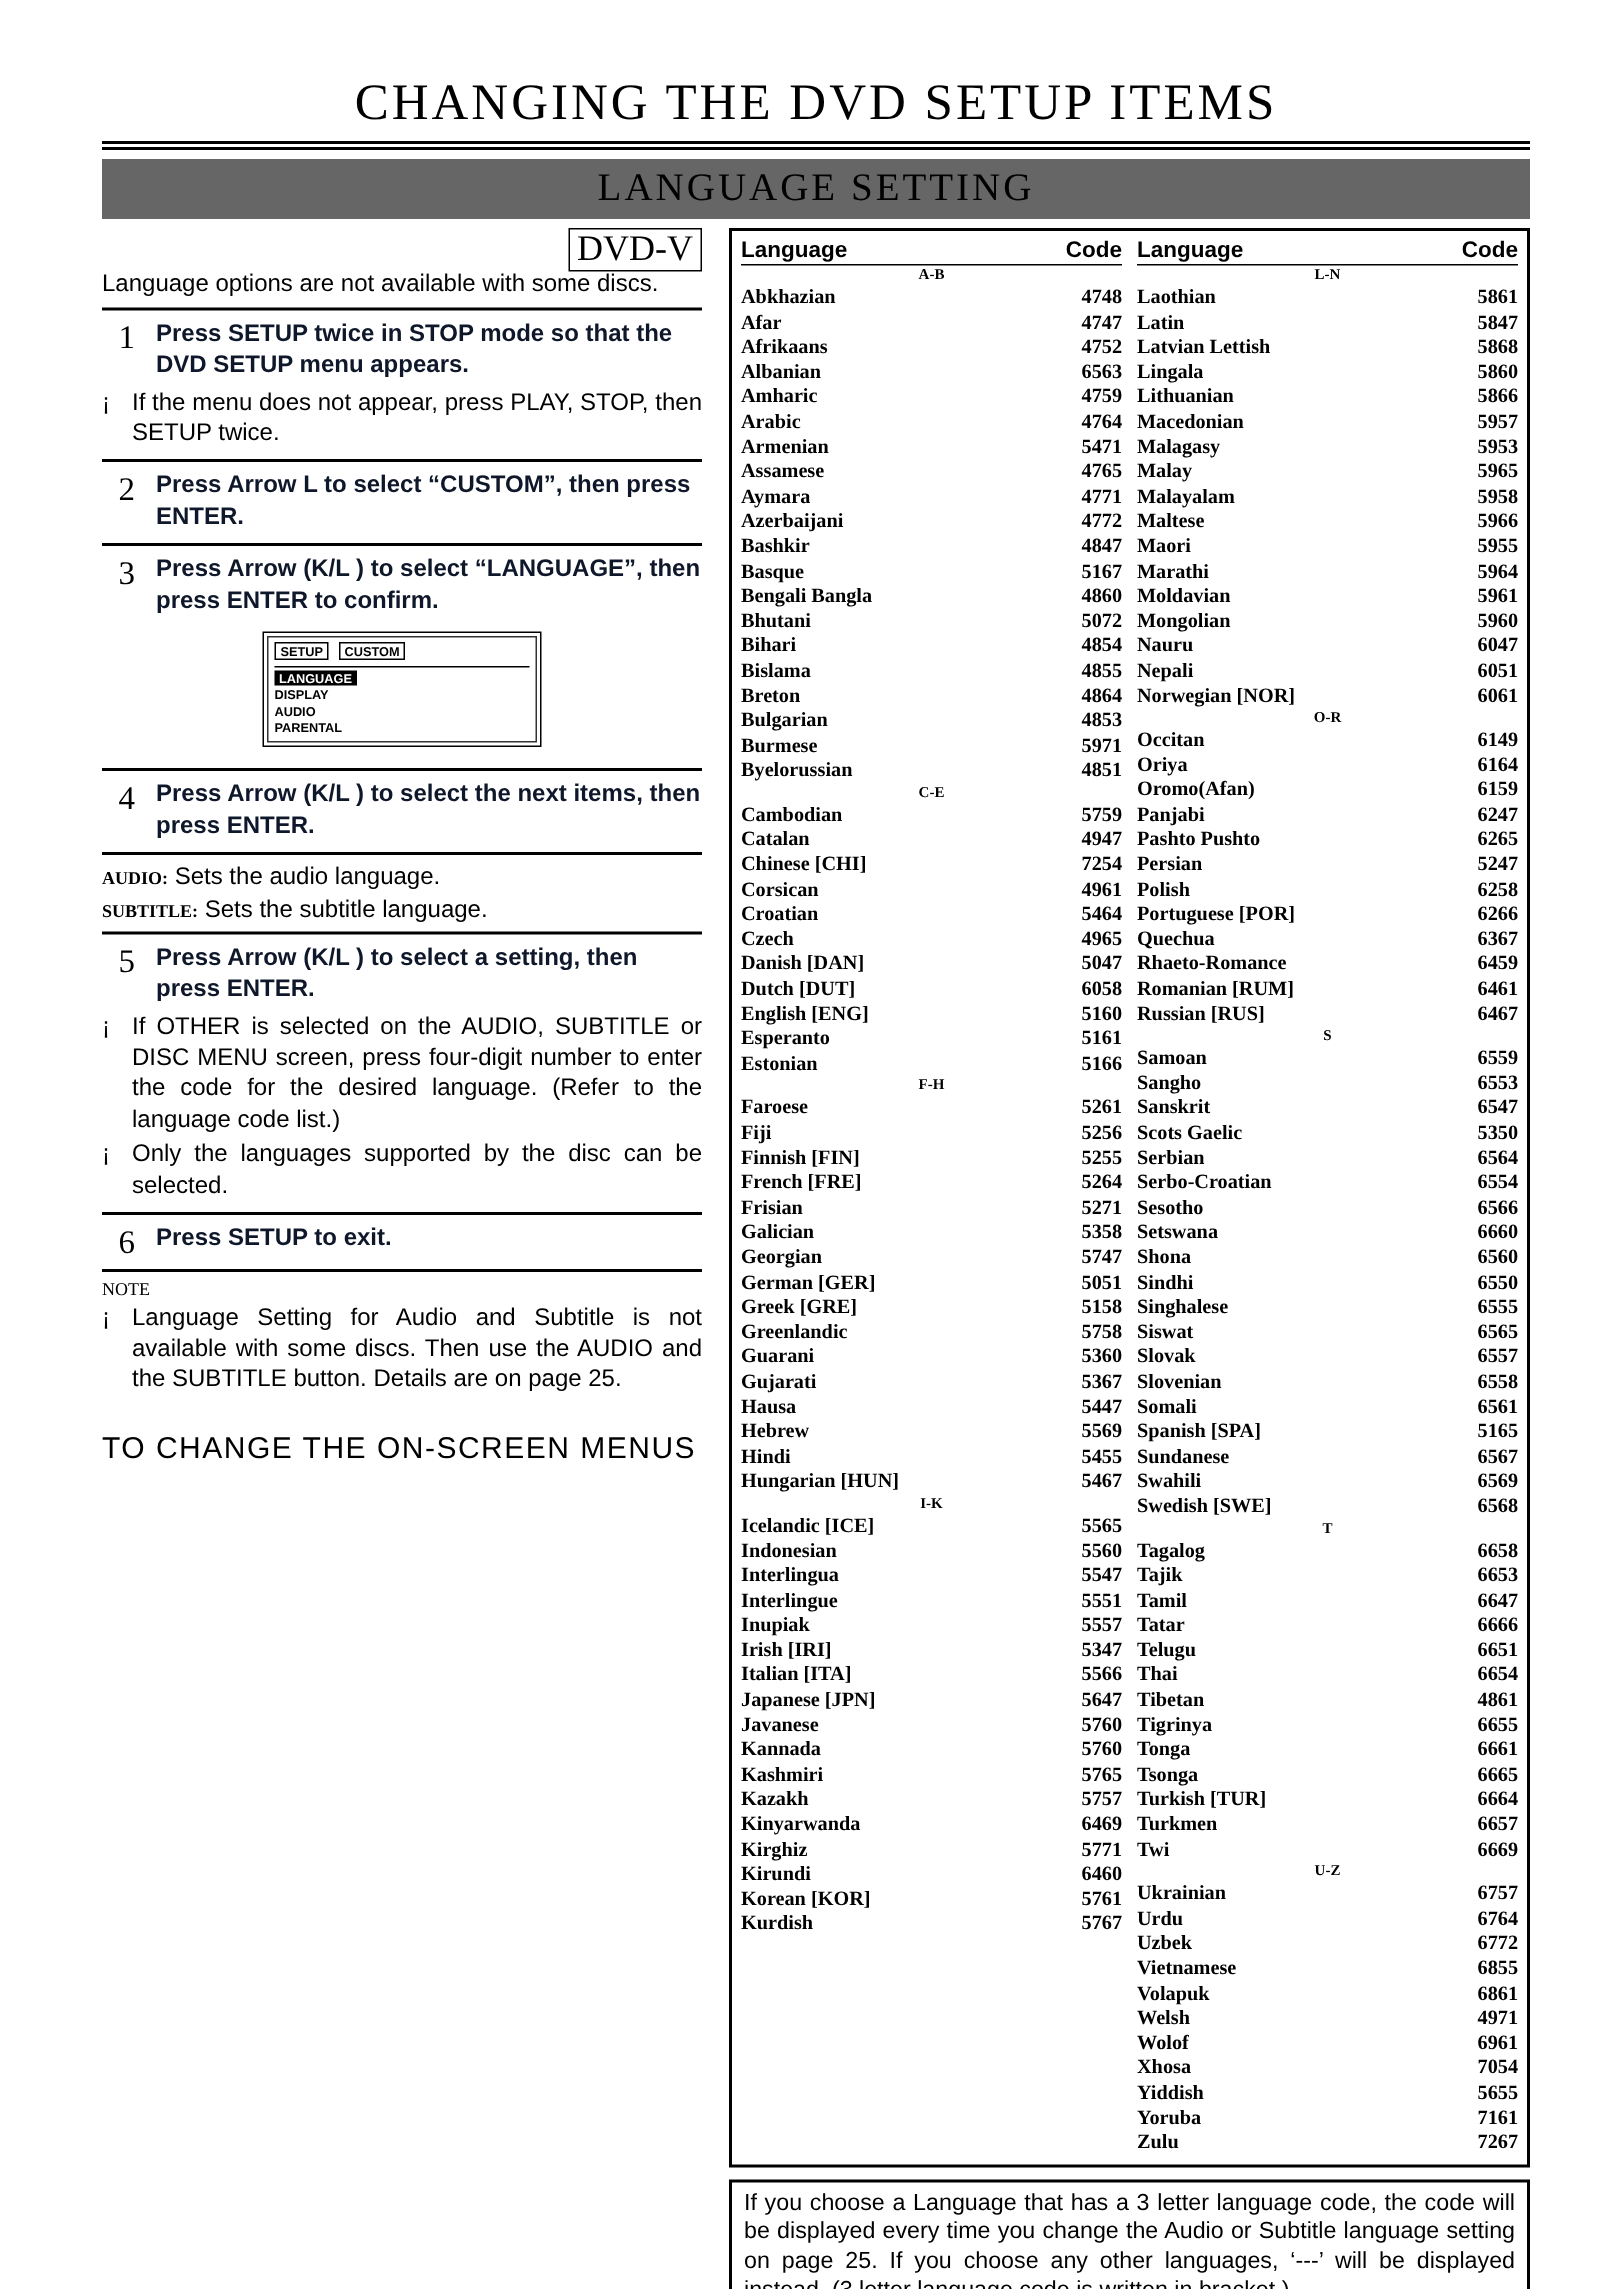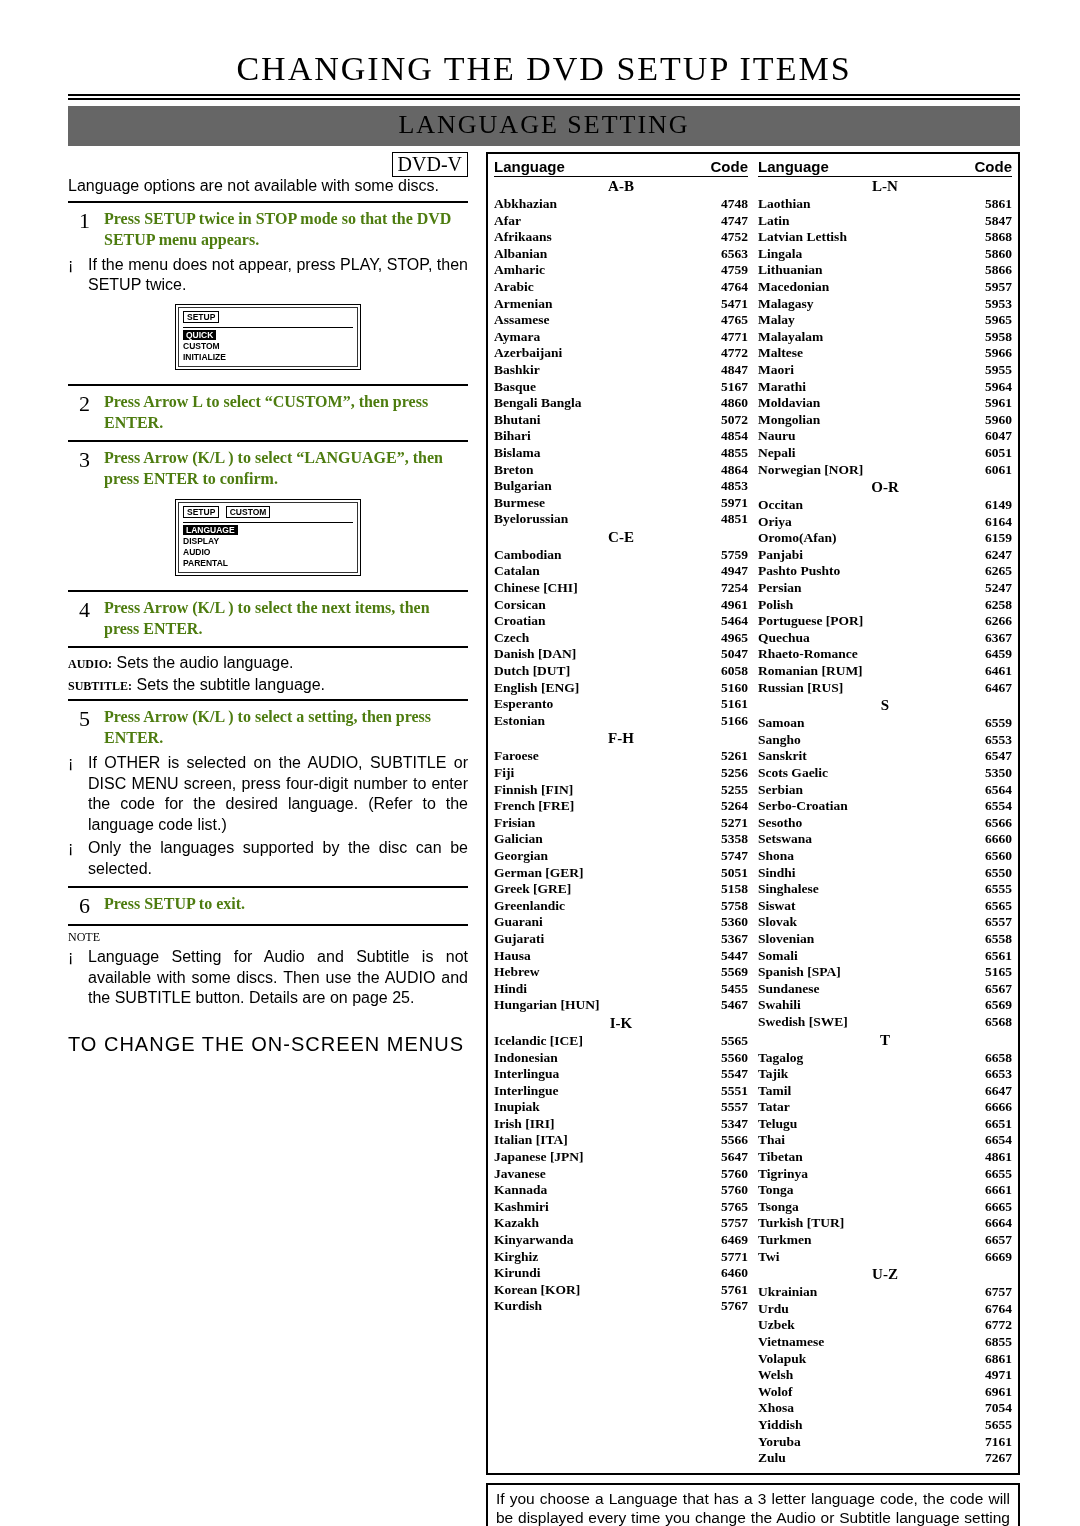--- a/index.html
+++ b/index.html
@@ -45,21 +45,21 @@
     border: 2px solid #000;
     padding: 4px 6px 6px 6px;
     font-size: 13.5px;
     font-family: "Times New Roman", serif;
   }
   .dvdv {
     border: 1.5px solid #000;
     display: inline-block;
     padding: 0 5px 0 5px;
     font-family: "Times New Roman", serif;
-    font-size: 20px;
+    font-size: 24px;
     float: right;
     margin-top: 0px;
   }
   .left-col p {
     margin: 12px 0 6px 0;
     text-align: justify;
   }
   .intro-text {
     clear: both;
   }
@@ -75,23 +75,22 @@
   .step-num {
     font-family: "Times New Roman", serif;
     font-size: 22px;
     width: 22px;
     text-align: right;
     flex-shrink: 0;
     line-height: 1.1;
   }
   .step-text {
     font-weight: bold;
-    color: #4d7c0f;
+    color: #0f172a;
     line-height: 1.3;
-    font-family: Liberation Serif, serif;
   }
   .bullet {
     display: flex;
     gap: 10px;
     line-height: 1.3;
     margin: 2px 0;
     text-align: justify;
   }
   .bullet::before {
     content: "¡";
@@ -142,21 +141,21 @@
     font-family: Arial, sans-serif;
     font-weight: bold;
     font-size: 15px;
     border-bottom: 1.5px solid #000;
     padding-bottom: 1px;
   }
   .group-label {
     text-align: center;
     font-weight: bold;
     font-family: "Times New Roman", serif;
-    font-size: 15px;
+    font-size: 10px;
     margin: 1px 0;
   }
   .lang-row {
     display: flex;
     justify-content: space-between;
     font-weight: bold;
     line-height: 1.23;
   }
   .right-note {
     border: 2px solid #000;
@@ -182,29 +181,20 @@
 
       <div class="step-block">
         <div class="step">
             <div class="step-num">1</div>
           <div class="step-text">Press SETUP twice in STOP mode so that the DVD SETUP menu appears.</div>
           </div>
         <div class="bullet">
             <span>If the menu does not appear, press PLAY, STOP, then SETUP twice.</span>
           </div>
 
-        <div class="screen-illus">
-          <div class="screen-inner">
-            <div class="row hdr">SETUP</div>
-            <div style="border-top:1px solid #000; margin:2px 0;"></div>
-            <div class="row hl">QUICK</div>
-            <div class="row">CUSTOM</div>
-            <div class="row">INITIALIZE</div>
-          </div>
-        </div>
       </div>
 
       <div class="step-block">
         <div class="step">
             <div class="step-num">2</div>
           <div class="step-text">Press Arrow L  to select “CUSTOM”, then press ENTER.</div>
           </div>
       </div>
 
       <div class="step-block">

